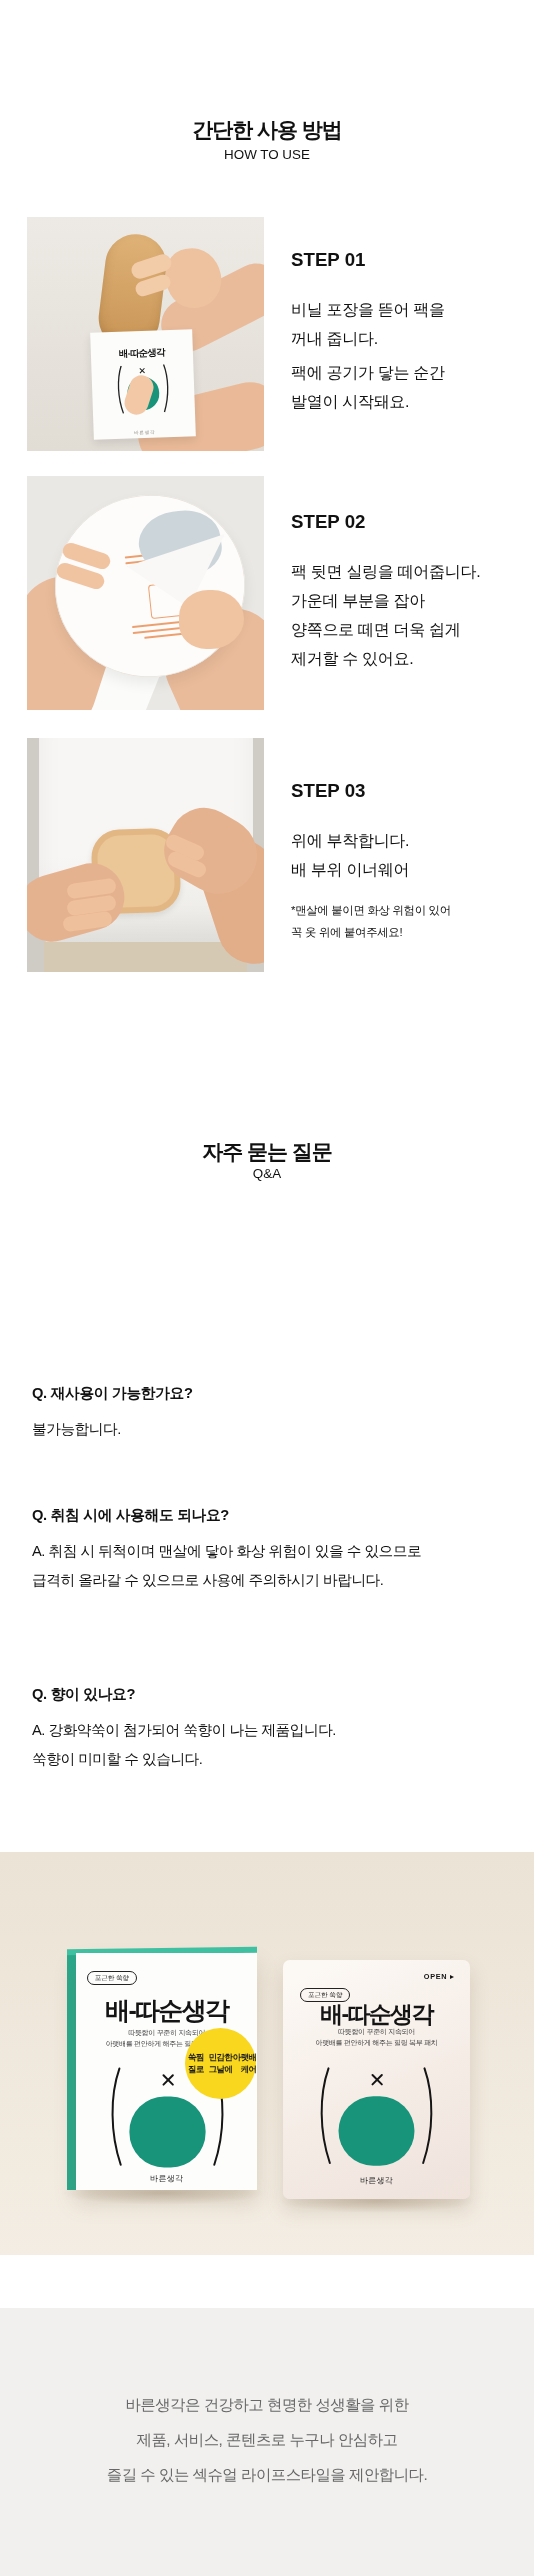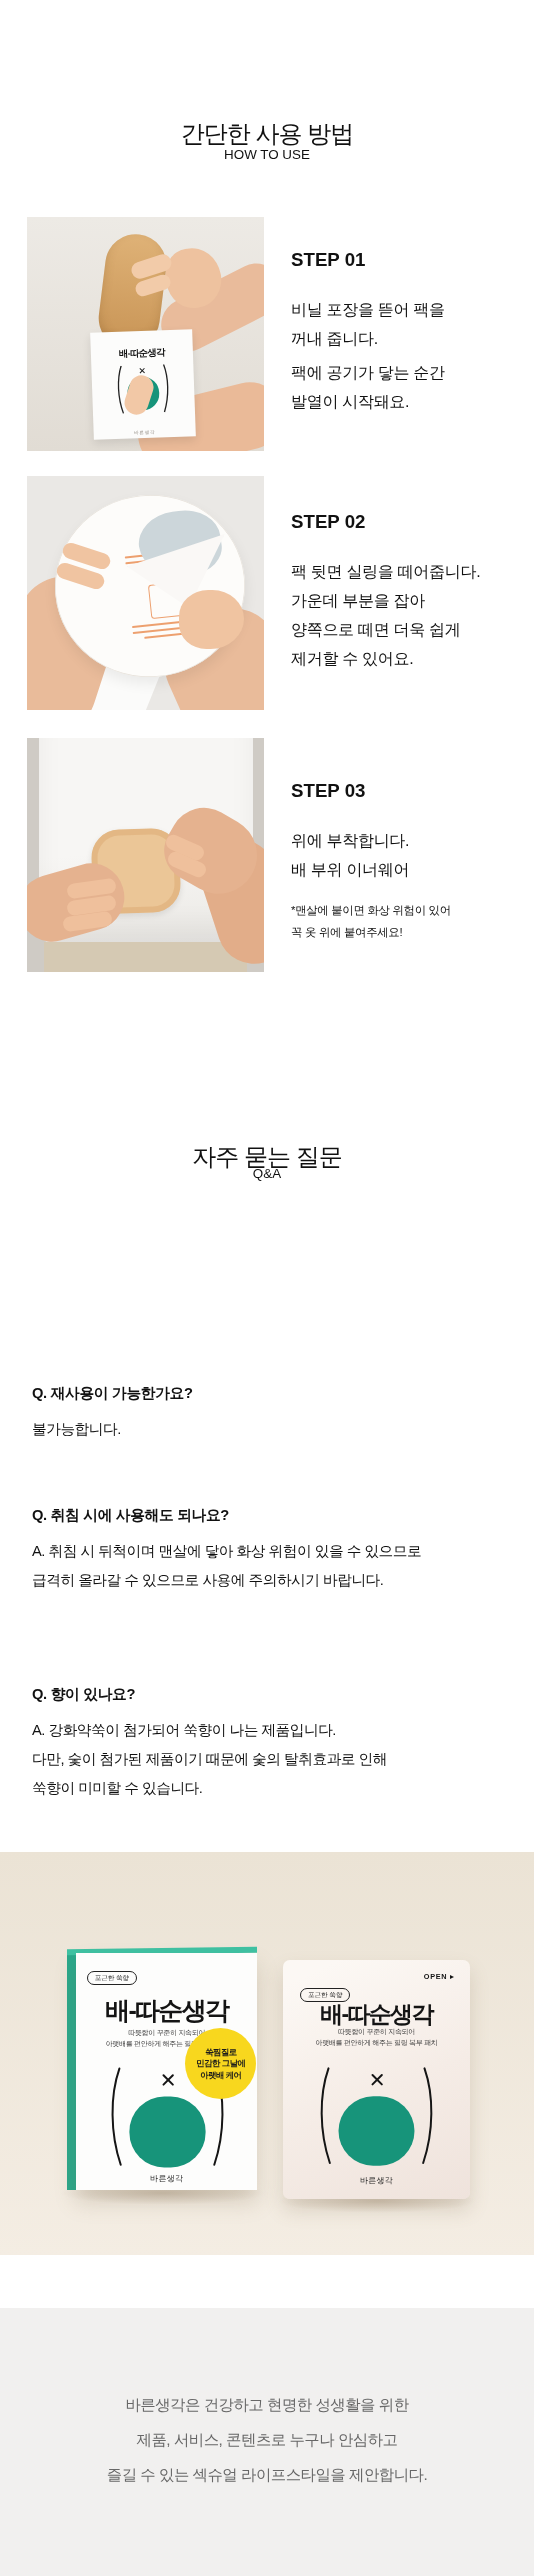--- a/index.html
+++ b/index.html
@@ -1,21 +1,21 @@
 <!DOCTYPE html>
 <html style="font-size:10.7px"><head>
 <meta charset="utf-8">
 <style>
   html,body{margin:0;padding:0;background:#fff;}
   .page{position:relative;width:534px;height:2576px;background:#fff;overflow:hidden;
         font-family:"Liberation Sans","DejaVu Sans",sans-serif;color:#111;}
 
   
   .sec-title{position:absolute;left:0;width:100%;text-align:center;
-             font-size:24px;font-weight:normal;letter-spacing:-1px;}
+             font-size:21px;font-weight:bold;letter-spacing:-1px;}
   .sec-sub{position:absolute;left:0;width:100%;text-align:center;font-size:13.4px;color:#111;}
 
   
   .photo{position:absolute;left:27px;width:237px;height:234px;overflow:hidden;}
   #photo1{top:217px;background:linear-gradient(#edeae5,#e1dcd4);}
   #photo2{top:476px;background:#eae8e5;}
   #photo3{top:738px;background:#cfcbc5;}
 
   
   .s1-arm{position:absolute;right:-23.4px;top:64px;width:130px;height:53px;background:#e9bb9b;border-radius:27px;transform:rotate(-27deg);}
@@ -93,21 +93,21 @@
              box-shadow:0 12px 20px rgba(120,100,70,.22);}
   .pill{display:inline-block;border:0.8px solid #222;border-radius:667px;font-size:6.7px;
         padding:2px 6.7px 1.3px;letter-spacing:-0.2px;color:#222;background:transparent;}
   .box-badge{position:absolute;left:10.7px;top:17.4px;}
   .pack-title{position:absolute;left:0;width:100%;text-align:center;font-weight:bold;letter-spacing:-1.7px;color:#141414;}
   .box-title{top:41px;font-size:25px;}
   .pack-subs{position:absolute;left:0;width:100%;text-align:center;}
   .box-subs{top:75px;}
   .sub-line{display:block;font-size:7px;line-height:10.7px;color:#3a3a3a;letter-spacing:-0.3px;}
   .bubble{position:absolute;left:109px;top:75px;width:71px;height:71px;background:#f8d71e;border-radius:50%;
-          display:flex;flex-direction:column;justify-content:center;align-items:center;z-index:3;}
+          display:flex;flex-direction:row;justify-content:center;align-items:center;z-index:3;text-align:right;}
   .bubble::after{content:"";position:absolute;left:21.4px;bottom:-6px;width:0;height:0;
                  border:7.3px solid transparent;border-top-color:#f8d71e;transform:rotate(26deg);}
   .bubble-line{font-size:8.4px;font-weight:bold;line-height:11.4px;color:#1b1b1b;letter-spacing:-0.5px;}
   .belly{position:absolute;left:17.4px;top:114px;}
   .brand{position:absolute;left:0;width:100%;text-align:center;font-size:8px;color:#222;letter-spacing:0.3px;}
   .box-brand{top:220px;}
 
   .pouch{position:absolute;left:283px;top:108px;width:187px;height:239px;border-radius:6.7px;
          background:linear-gradient(155deg,#fcf8f4 8%,#f5ece6 55%,#efe3dc),
                     linear-gradient(115deg,rgba(255,255,255,0) 40%,rgba(255,255,255,.8) 50%,rgba(255,255,255,0) 60%);
@@ -236,21 +236,20 @@
 
   <div class="qna-item" id="qna3">
     <p class="q-line">Q. 취침 시에 사용해도 되나요?</p>
     <span class="a-line">A. 취침 시 뒤척이며 맨살에 닿아 화상 위험이 있을 수 있으므로</span>
     <span class="a-line">급격히 올라갈 수 있으므로 사용에 주의하시기 바랍니다.</span>
   </div>
 
   <div class="qna-item" id="qna4">
     <p class="q-line">Q. 향이 있나요?</p>
     <span class="a-line">A. 강화약쑥이 첨가되어 쑥향이 나는 제품입니다.</span>
-    <span class="a-line">다만, 숯이 첨가된 제품이기 때문에 숯의 탈취효과로 인해</span>
     <span class="a-line">쑥향이 미미할 수 있습니다.</span>
   </div>
 
   <div class="product-sec">
     <div class="ground g1"></div>
     <div class="ground g2"></div>
 
     <div class="box">
       <div class="box-spine"></div>
       <div class="box-top"></div>

